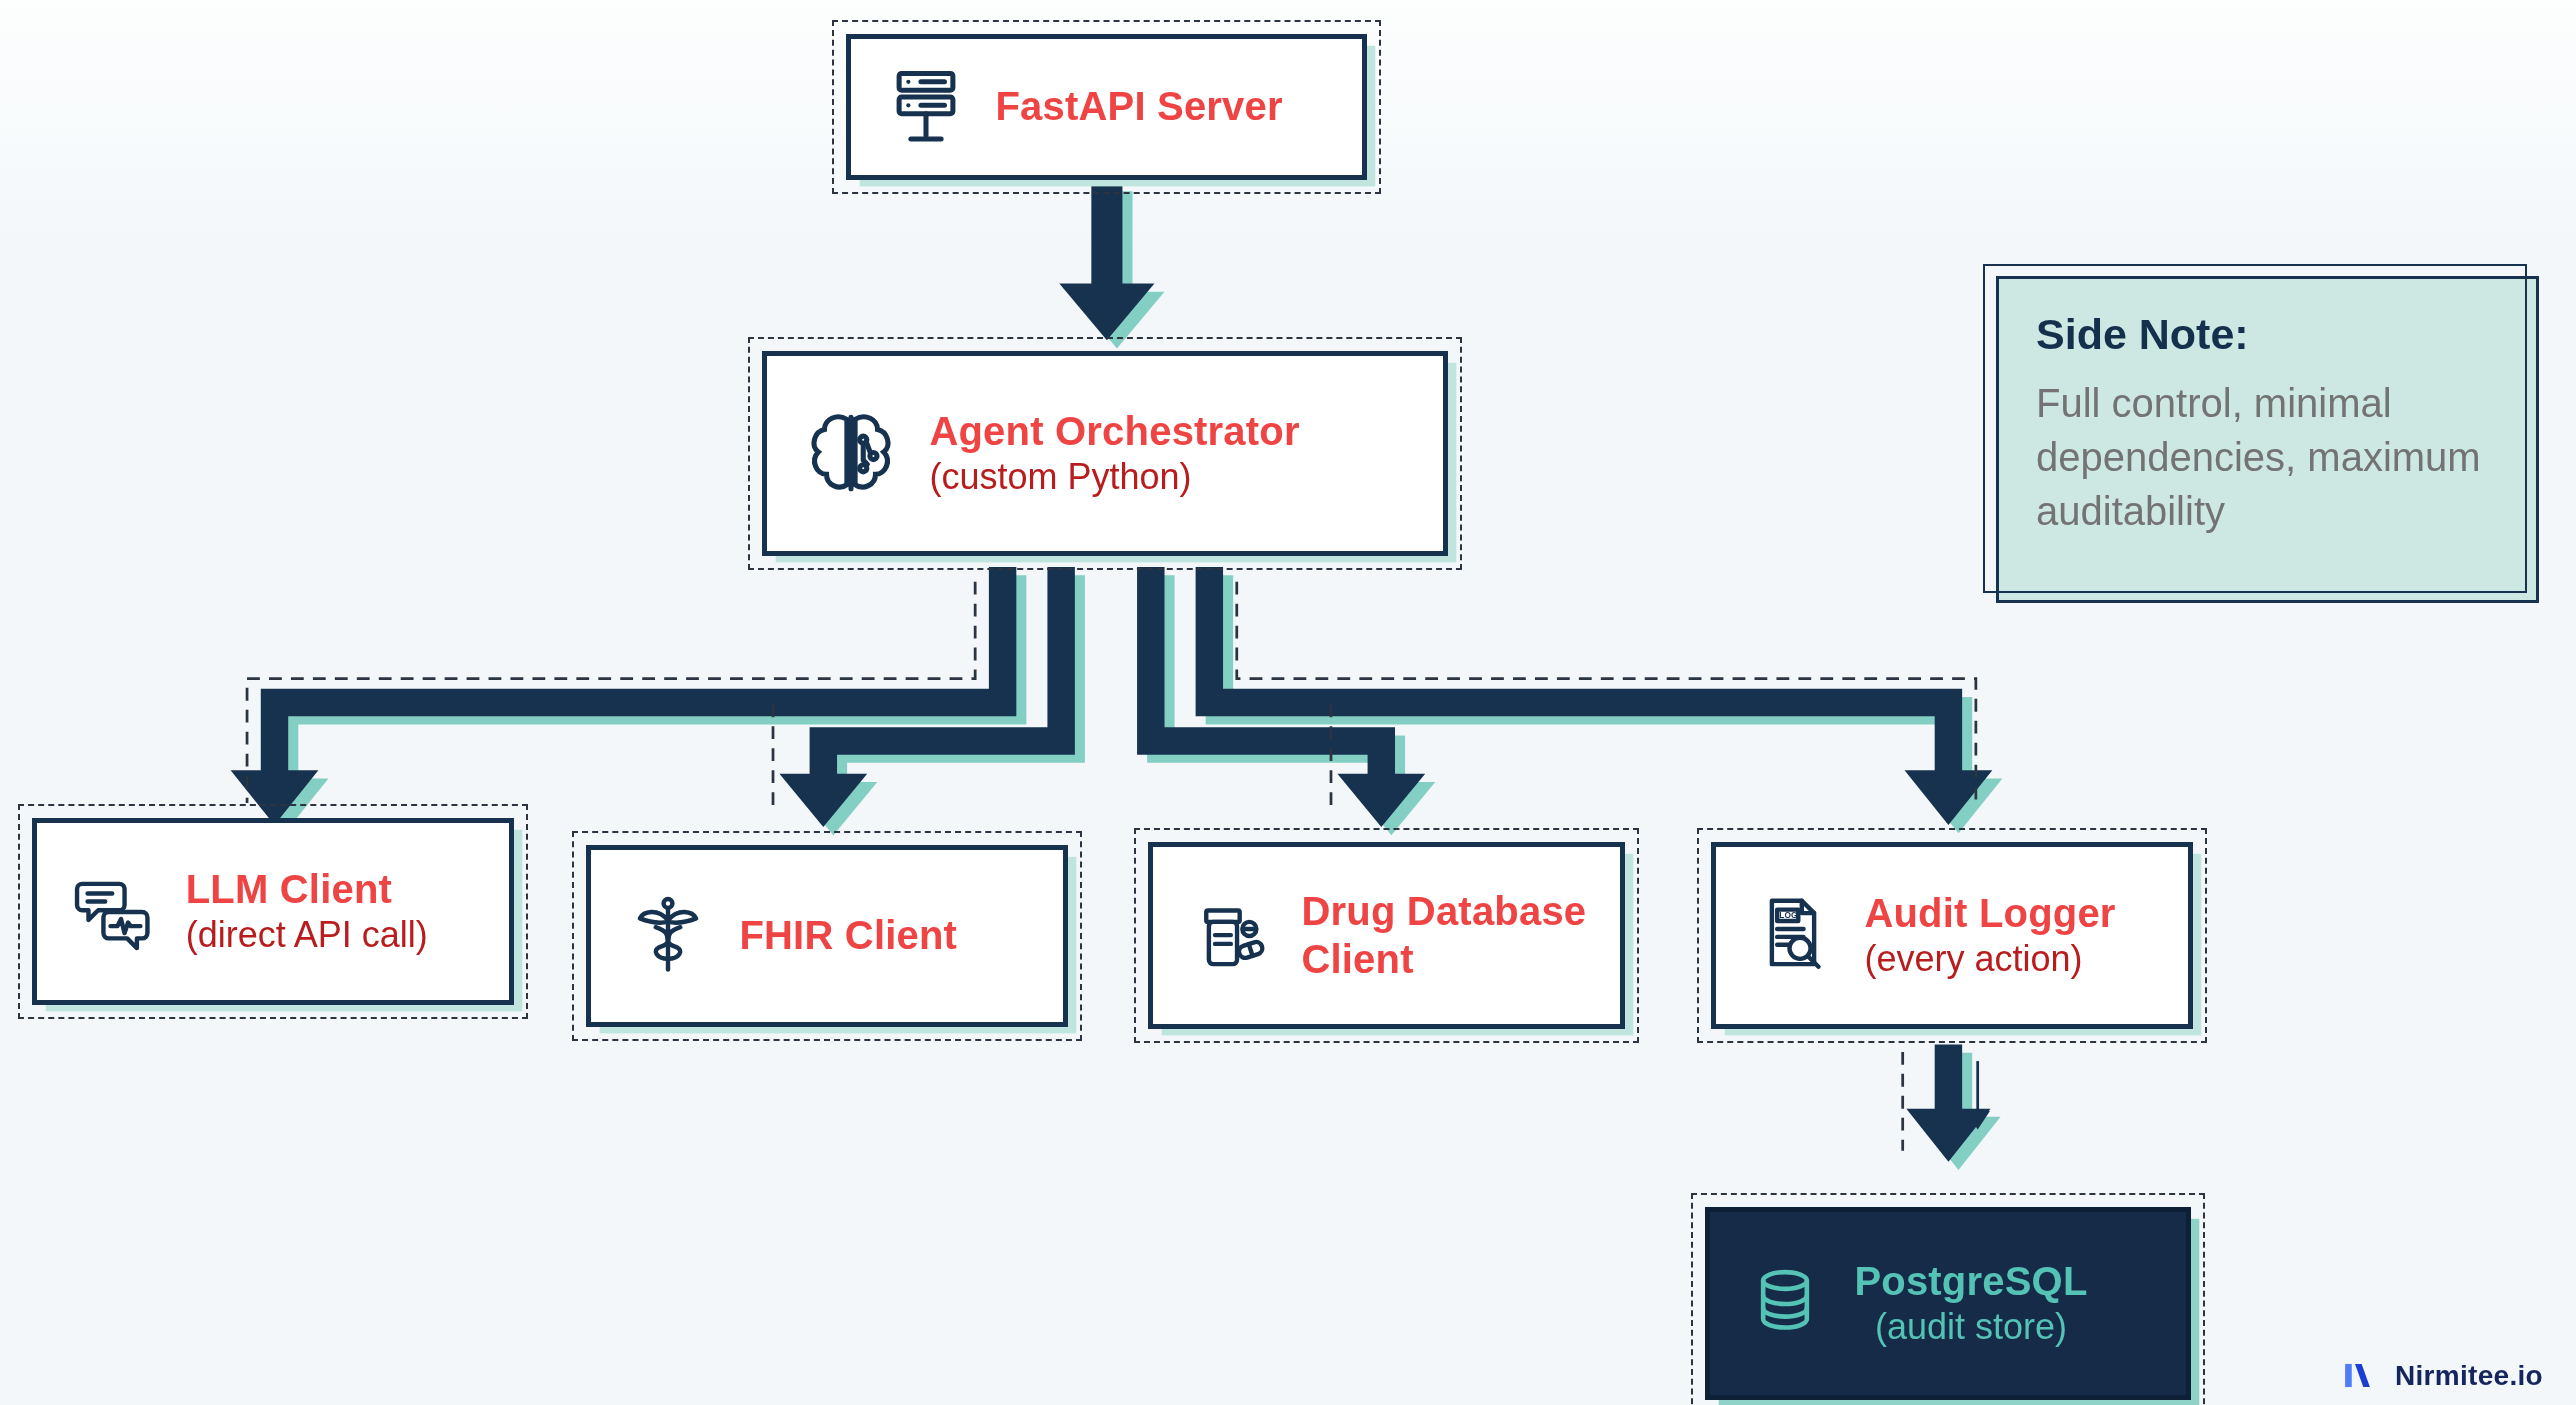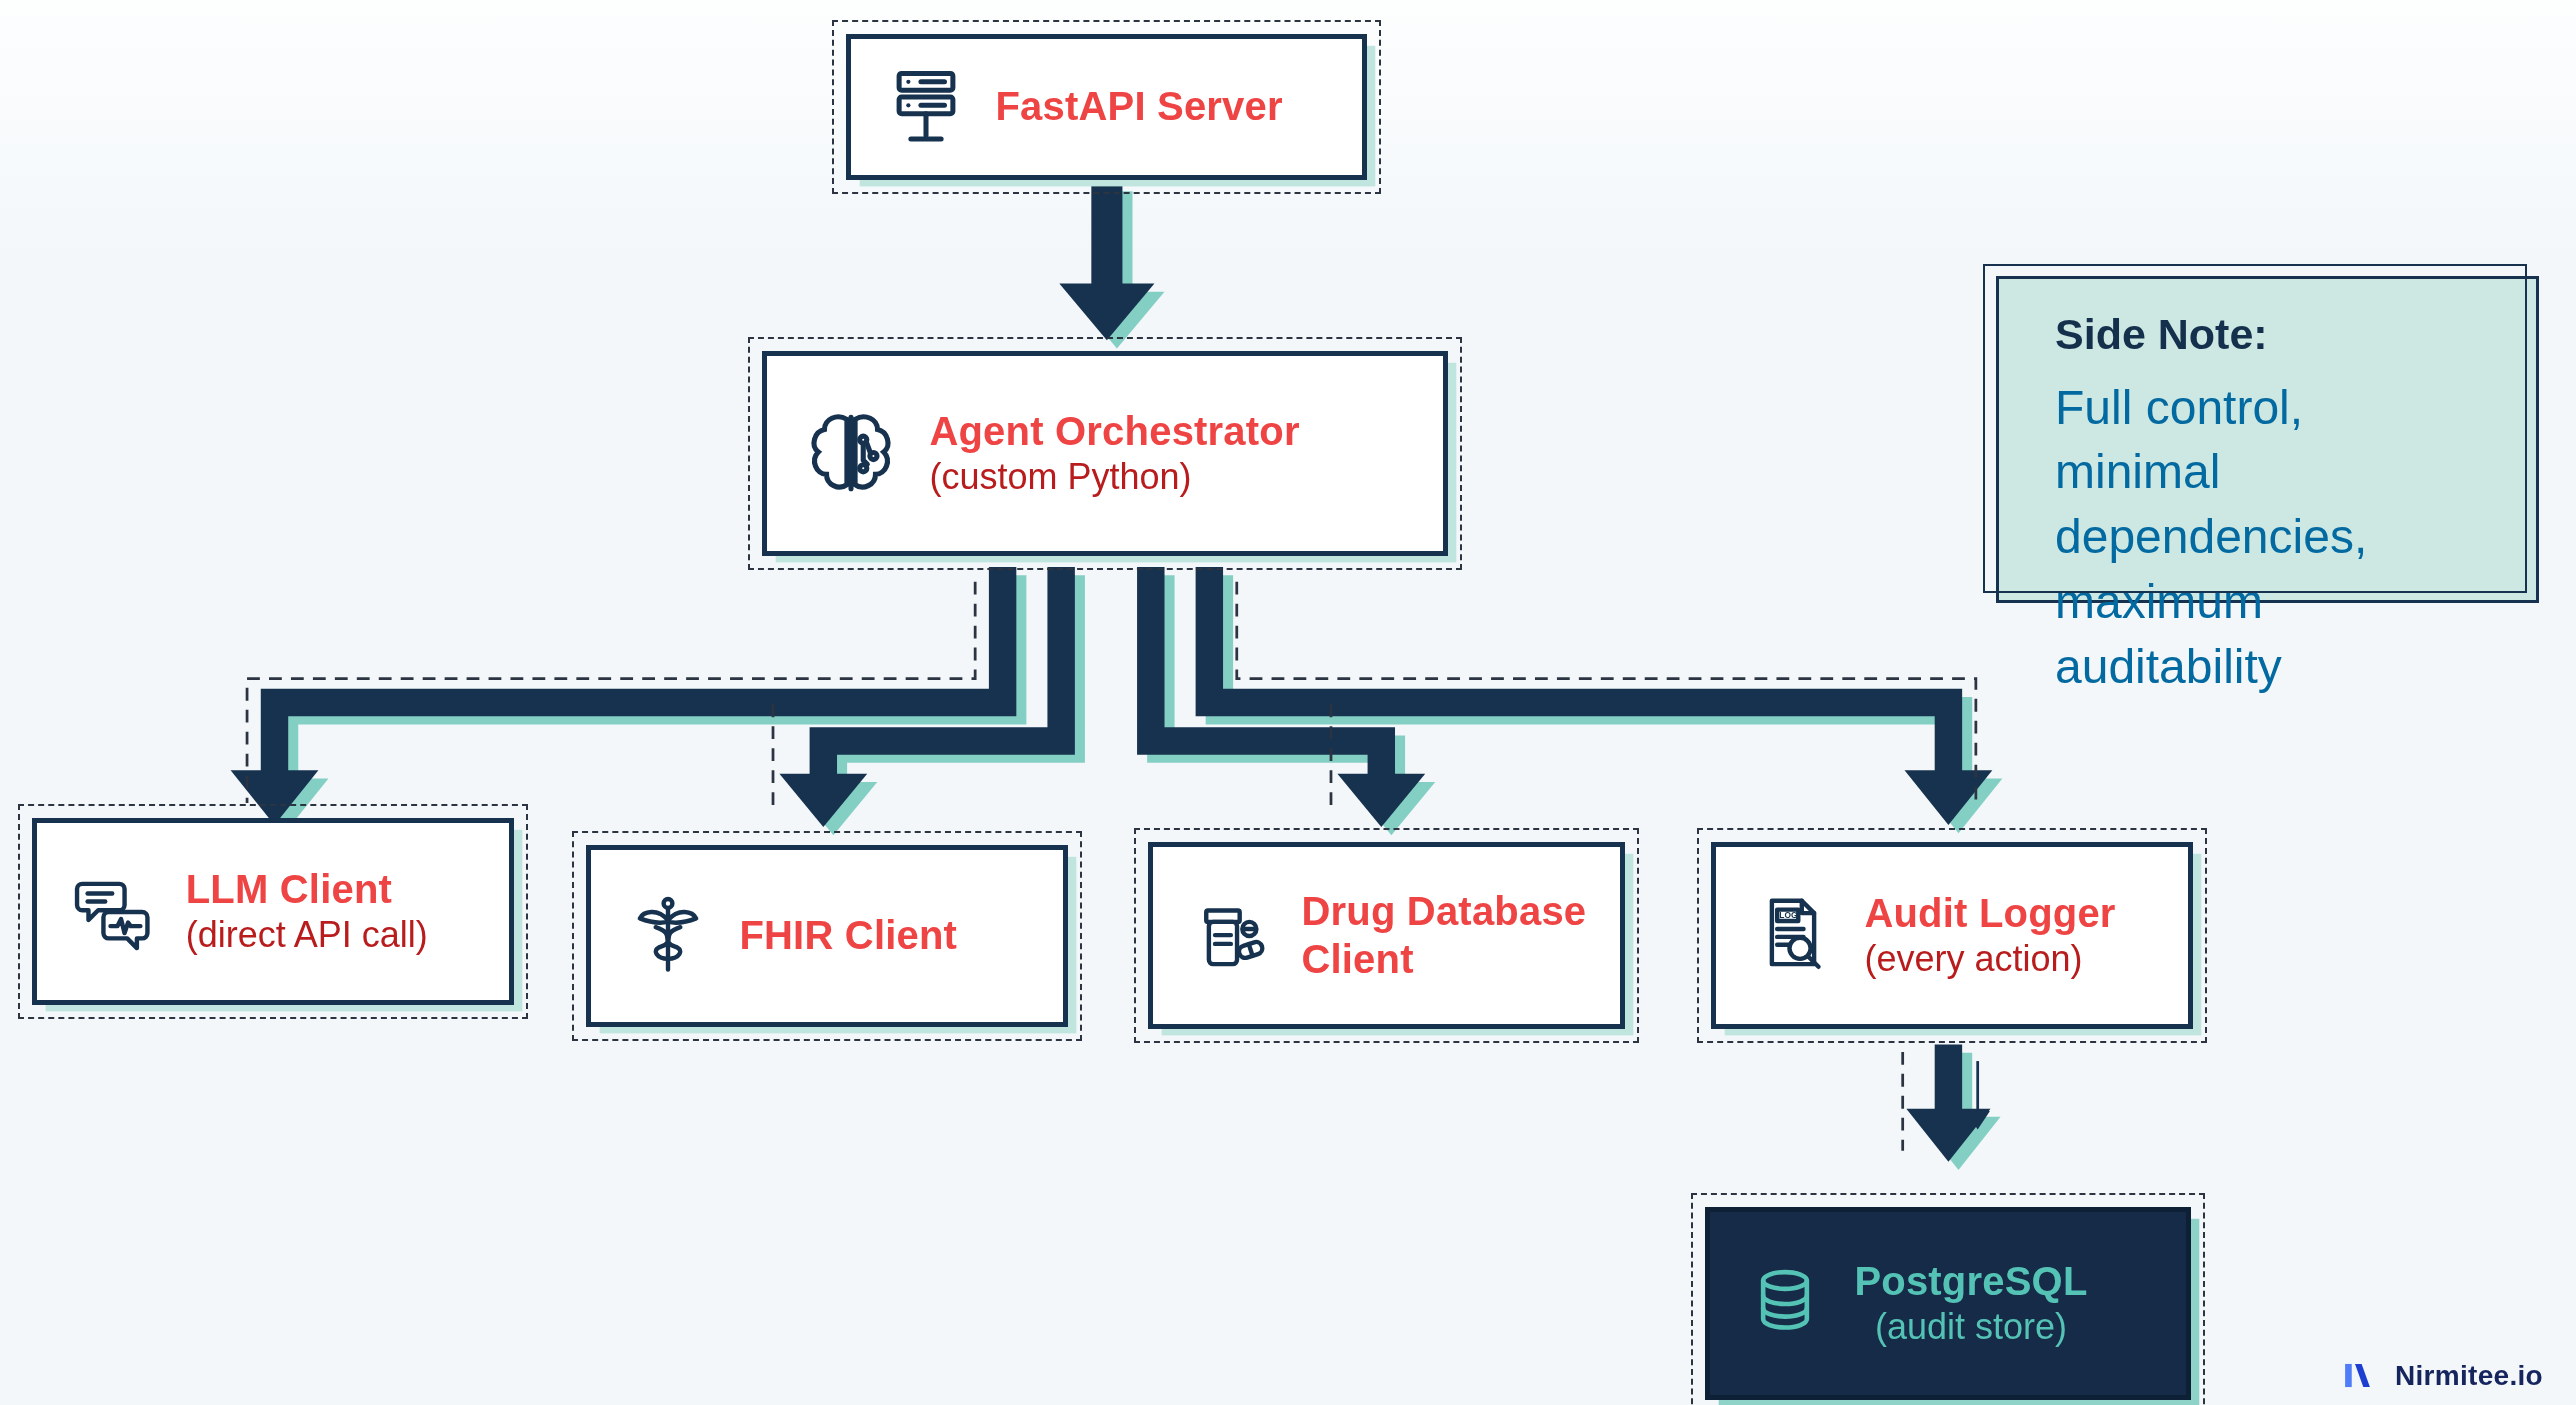--- a/index.html
+++ b/index.html
@@ -21,29 +21,29 @@
   .icon { flex:0 0 auto; display:block; }
   .titles { display:flex; flex-direction:column; justify-content:center; }
   .title { font-size:40px; font-weight:bold; color:#ef4444; line-height:1.18; letter-spacing:0.2px; }
   .subtitle { font-size:36px; color:#b91c1c; line-height:1.22; }
   .node--dark .title { color:#54c2b5; }
   .node--dark .subtitle { color:#54c2b5; }
 
   .sidenote {
     position:absolute; left:1996px; top:276px; width:543px; height:327px;
     background:#cde8e2; border:3.7px solid #16324e; box-sizing:border-box;
-    padding:31px 56px;
+    padding:31px 37px;
   }
   .sidenote::before {
     content:""; position:absolute; left:-16.5px; top:-14.6px;
     width:calc(100% + 3.7px); height:calc(100% + 3.7px);
     border:2.7px solid #16324e; pointer-events:none;
   }
   .sidenote-heading { font-size:43px; font-weight:bold; color:#14304c; margin-bottom:16.5px; }
-  .sidenote-body { font-size:48px; color:#0369a1; line-height:1.35; }
+  .sidenote-body { font-size:40px; color:#737373; line-height:1.35; }
 
   .arrows { position:absolute; left:0; top:0; pointer-events:none; }
 
   .brand { position:absolute; right:33px; bottom:12.8px; display:flex; align-items:center; gap:21px; }
   .brand-text { font-size:28px; font-weight:bold; color:#16255e; letter-spacing:0.3px; }
 </style>
 </head>
 <body>
 
 <div class="canvas">

